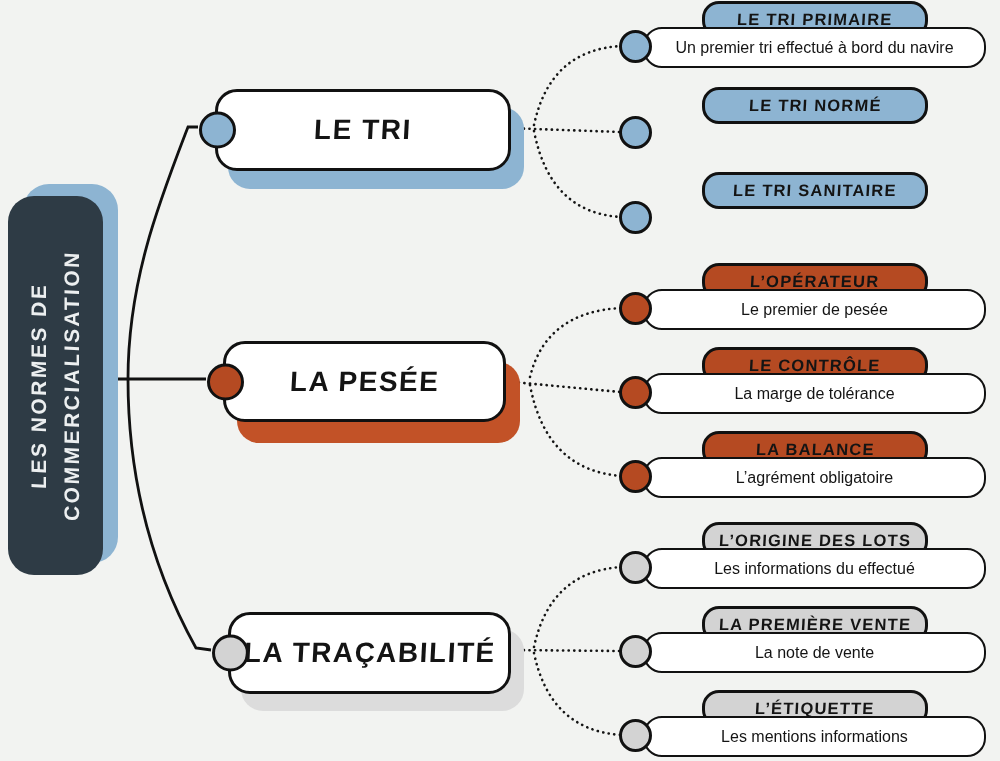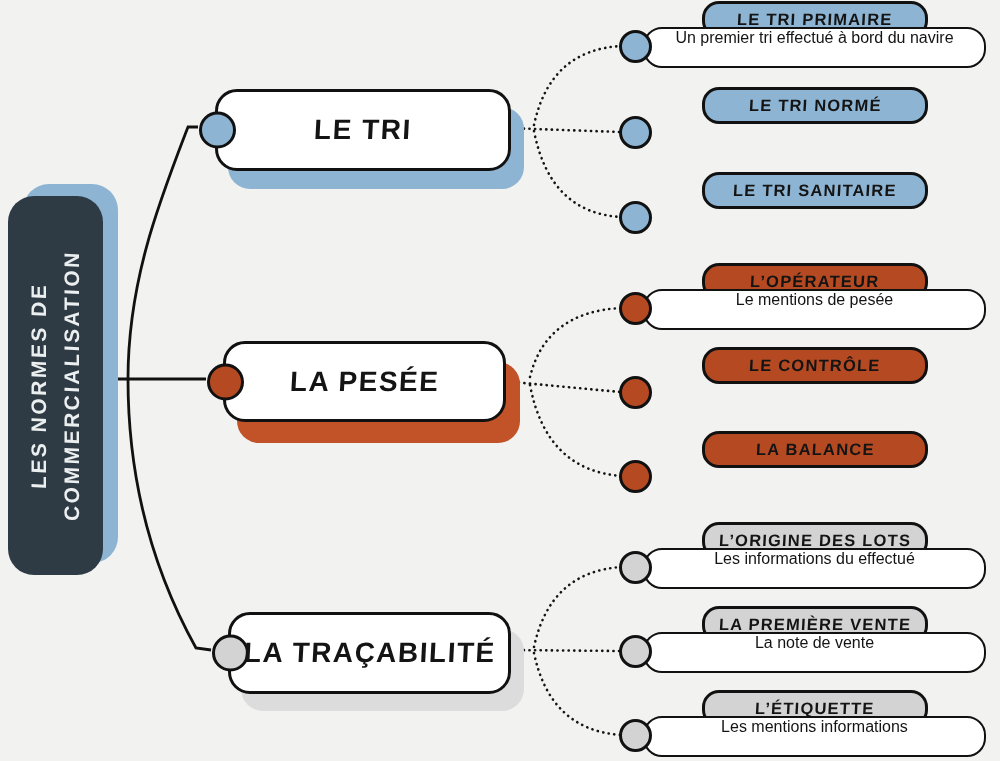--- a/index.html
+++ b/index.html
@@ -50,21 +50,21 @@
   .sub .pill{
     position:absolute;left:82px;top:0;width:220px;height:31px;z-index:1;
     border:3px solid #111;border-radius:17px;
     display:flex;align-items:center;justify-content:center;
   }
   .sub .ptext{font-size:16.5px;letter-spacing:1.2px;}
   .pill-gray .ptext{color:#141414;}
   .sub .sbody{
     position:absolute;left:23px;top:26px;width:339px;height:37px;z-index:2;
     background:#fff;border:2.5px solid #111;border-radius:19px;
-    display:flex;justify-content:center;
+    display:flex;align-items:center;justify-content:center;
     font-size:16px;
   }
   .sub .sdot{
     position:absolute;left:-1px;top:28.5px;z-index:3;
     width:27px;height:27px;border:3px solid #111;border-radius:50%;
   }
 </style>
 </head>
 <body>
 
@@ -135,36 +135,42 @@
       <span class="marker ptext">LE TRI SANITAIRE</span>
     </div>
     <span class="sdot c-blue"></span>
   </div>
 
   <div class="sub" style="top:263px">
     <div class="pill c-rust" style="color:#fdfdfd">
       <span class="marker ptext" style="color:#141414">L’OPÉRATEUR</span>
     </div>
     <div class="sbody">
-      <span>Le mentions de pesée</span>
+      <span>Le premier de pesée</span>
     </div>
     <span class="sdot c-rust"></span>
   </div>
 
   <div class="sub" style="top:347px">
     <div class="pill c-rust">
       <span class="marker ptext">LE CONTRÔLE</span>
     </div>
+    <div class="sbody">
+      <span>La marge de tolérance</span>
+    </div>
     <span class="sdot c-rust"></span>
   </div>
 
   <div class="sub" style="top:431px">
     <div class="pill c-rust">
       <span class="marker ptext">LA BALANCE</span>
     </div>
+    <div class="sbody">
+      <span>L’agrément obligatoire</span>
+    </div>
     <span class="sdot c-rust"></span>
   </div>
 
   <div class="sub" style="top:522px">
     <div class="pill c-gray pill-gray">
       <span class="marker ptext">L’ORIGINE DES LOTS</span>
     </div>
     <div class="sbody">
       <span>Les informations du effectué</span>
     </div>

